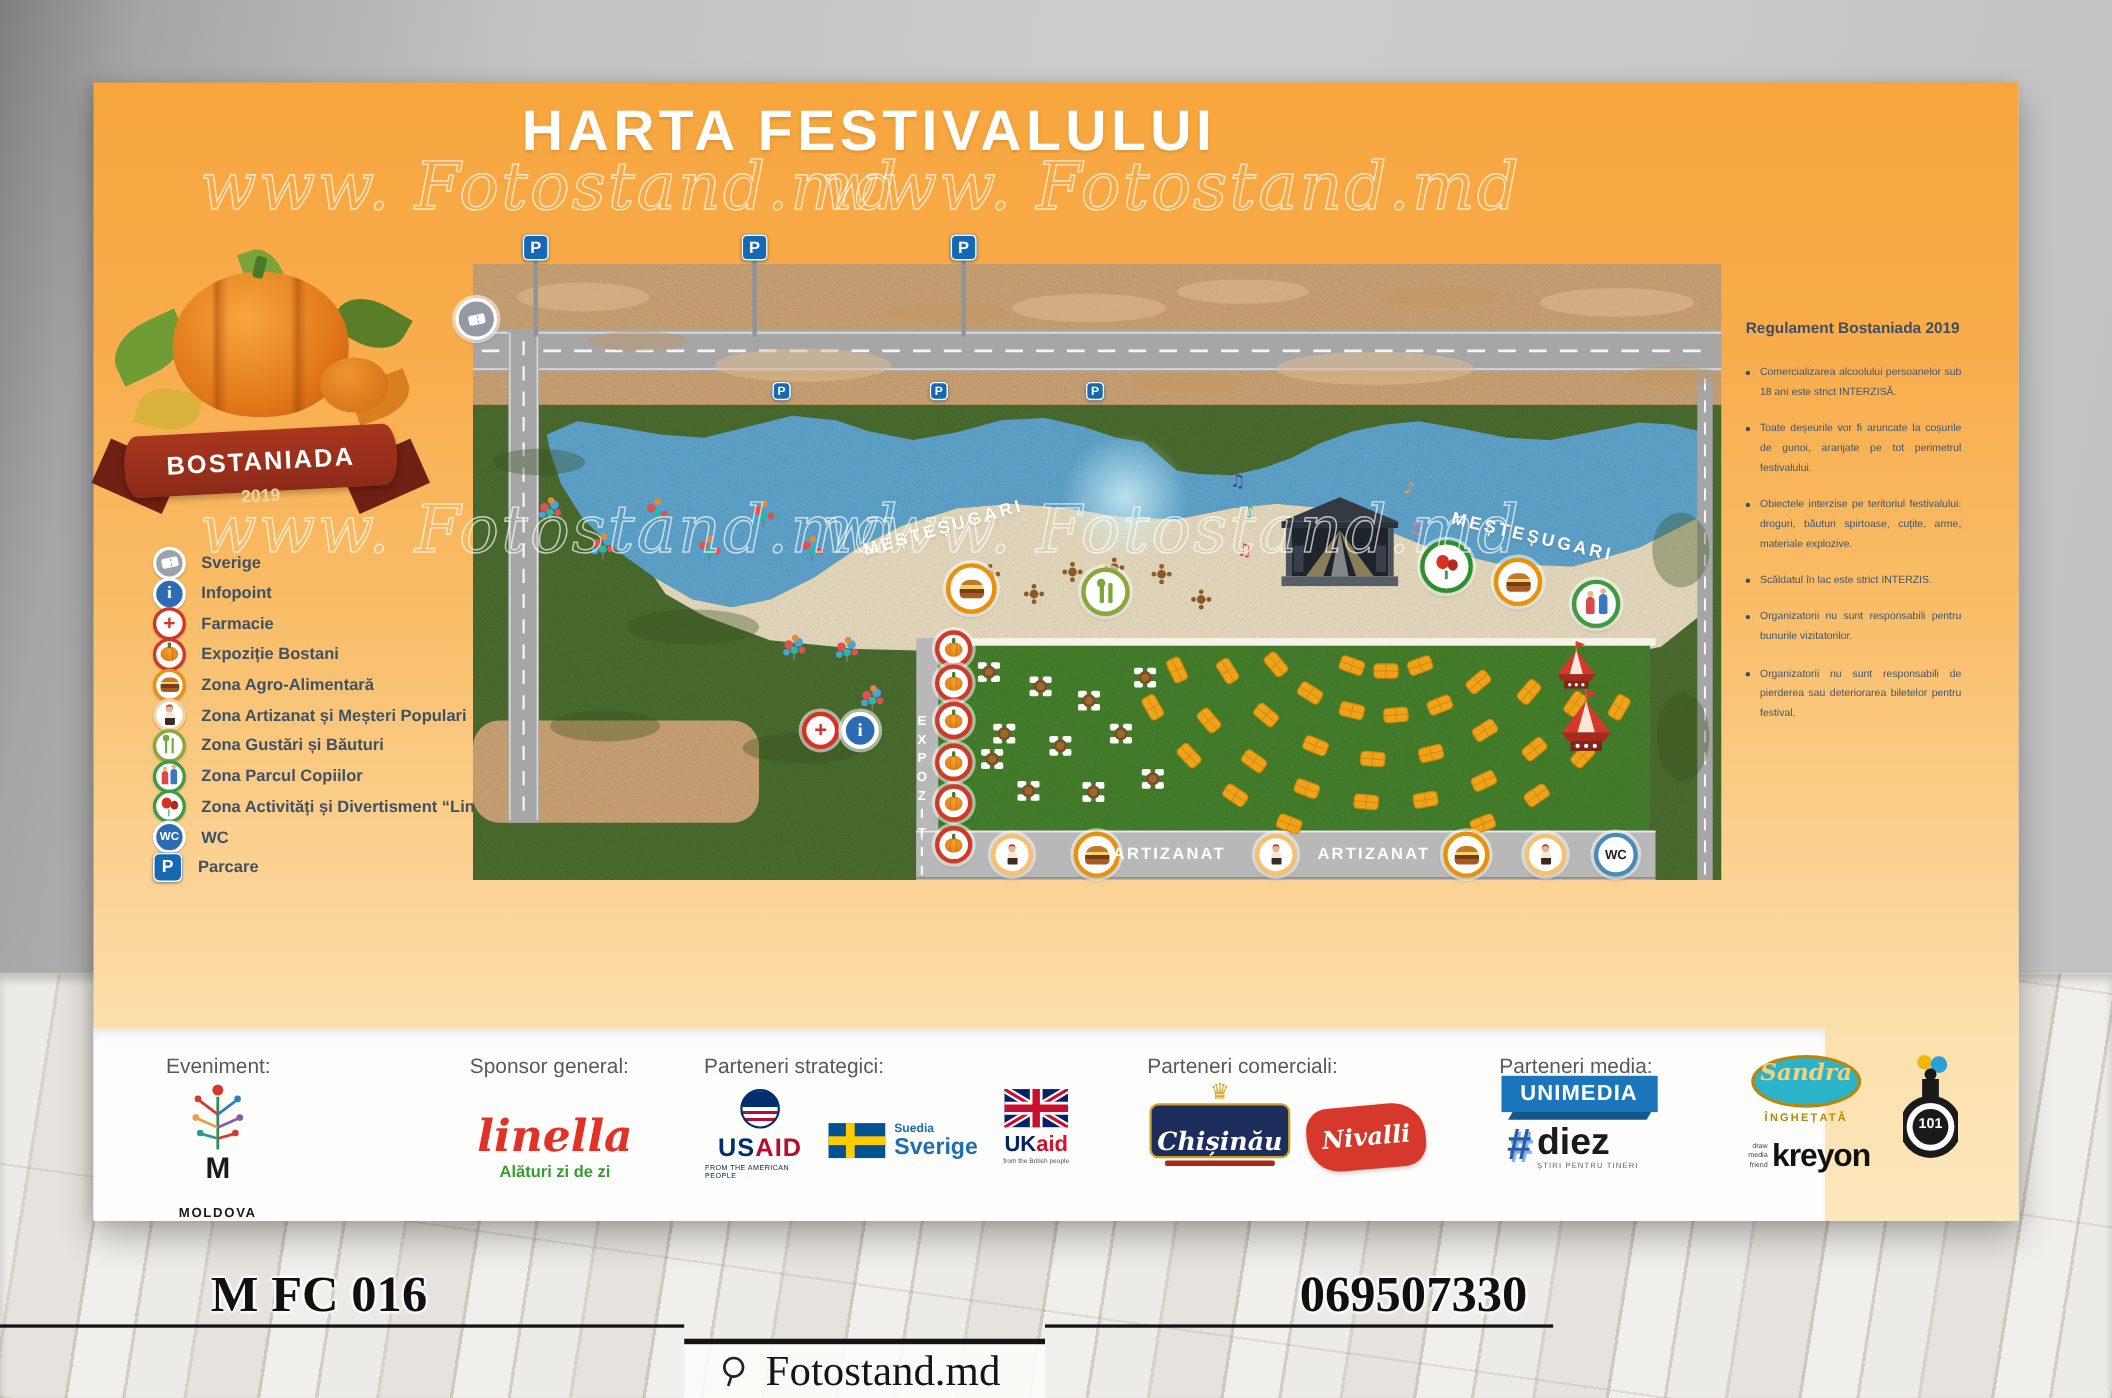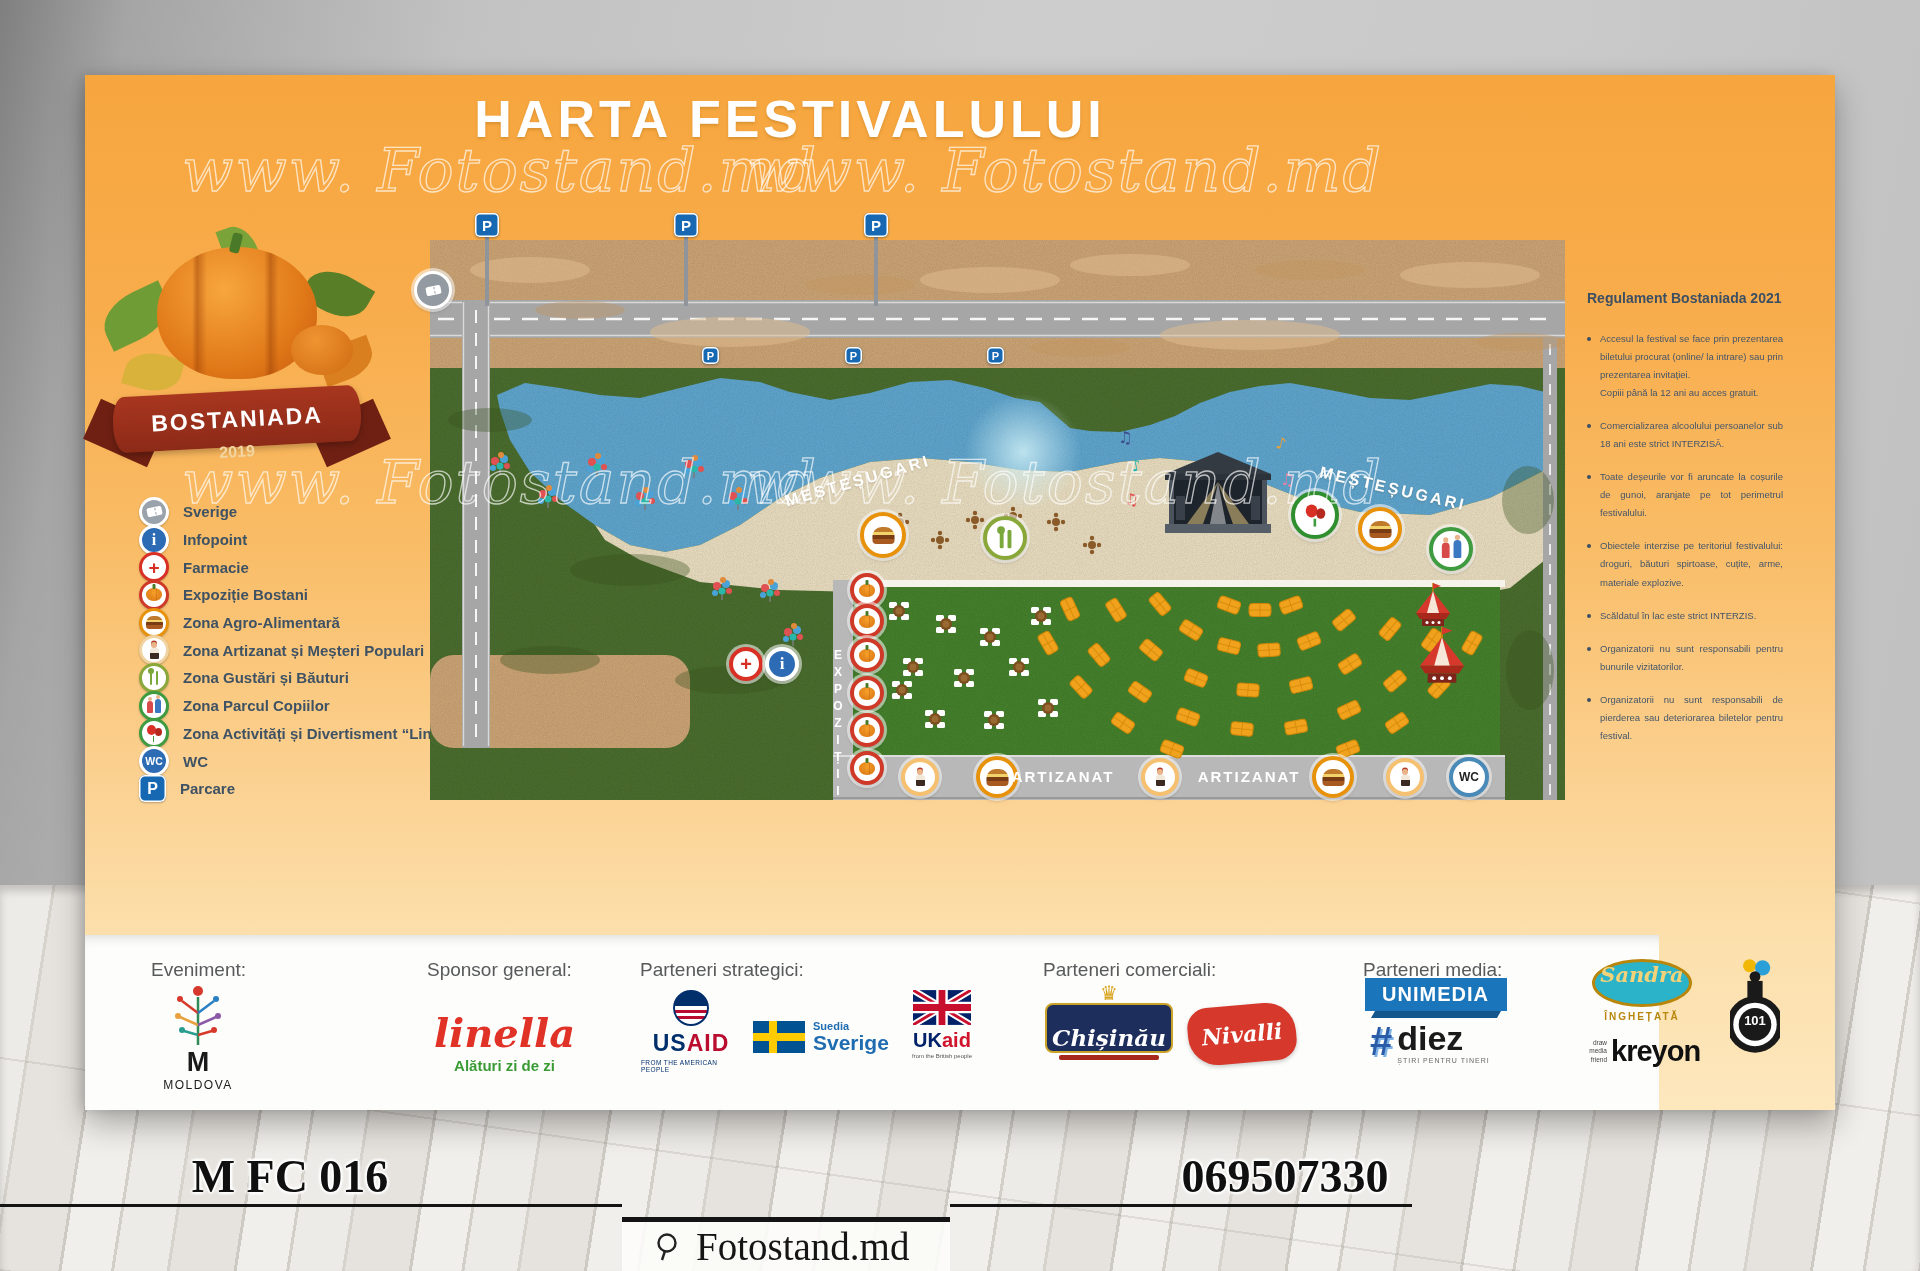--- a/index.html
+++ b/index.html
@@ -111,21 +111,21 @@
   .rule .dot{position:absolute;left:0;top:7px;width:4px;height:4px;border-radius:50%;background:#3d4f63}
   .rule .block{display:block}
 
   
   .strip{position:absolute;left:0;top:860px;width:1574px;height:175px;background:#fdfdfc;z-index:8;
     box-shadow:inset 0 10px 14px -10px rgba(0,0,0,.18)}
   .s-label{position:absolute;top:24px;font-size:19px;color:#58595b}
   .logo{position:absolute;display:flex;flex-direction:column;align-items:center}
   .moldova{left:58px;top:48px;width:110px}
   .moldova .m{font-size:27px;font-weight:bold;color:#1a1a1a;line-height:1;margin-top:2px}
-  .moldova .nm{font-size:12px;font-weight:normal;color:#1a1a1a;letter-spacing:1.5px;margin-top:2px}
+  .moldova .nm{font-size:12px;font-weight:bold;color:#1a1a1a;letter-spacing:1.5px;margin-top:19px}
   .linella{left:347px;top:78px;width:145px}
   .linella .nm{font-family:"DejaVu Serif",serif;font-style:italic;font-weight:bold;font-size:40px;color:#e03226;line-height:1}
   .linella .sl{font-size:15px;font-weight:bold;color:#3a9b35;margin-top:4px}
   .usaid{left:556px;top:55px;width:100px}
   .usaid .seal{width:36px;height:36px;border-radius:50%;border:2.5px solid #002f6c;
     background:linear-gradient(180deg,#002f6c 0 45%,#fff 45% 55%,#ba0c2f 55% 65%,#fff 65% 75%,#ba0c2f 75% 85%,#fff 85%)}
   .usaid .nm{font-size:23px;font-weight:bold;color:#002f6c;letter-spacing:1px;margin-top:4px}
   .usaid .nm b{color:#ba0c2f}
   .usaid .cp{font-size:6.5px;color:#002f6c;letter-spacing:.4px;margin-top:2px}
   .sweden{left:668px;top:85px;width:140px;flex-direction:row;gap:8px;align-items:center}
@@ -554,22 +554,21 @@
       </svg>
     </div>
     <span class="note" style="left:688px;top:188px;color:#3a4a8a">♫</span>
     <span class="note" style="left:701px;top:216px;color:#2ab7b0;transform:rotate(-12deg)">♪</span>
     <span class="note" style="left:694px;top:250px;color:#e05252">♫</span>
     <span class="note" style="left:846px;top:194px;color:#e8a13c;transform:rotate(12deg)">♪</span>
     <span class="note" style="left:850px;top:230px;color:#e87fa0">♫</span>
   </div>
 
   <div class="rules">
-    <div class="rules-title">Regulament Bostaniada 2021</div>
-    <div class="rule"><span class="dot"></span><span>Accesul la festival se face prin prezentarea biletului procurat (online/ la intrare) sau prin prezentarea invitației.</span><span class="block">Copiii până la 12 ani au acces gratuit.</span></div>
+    <div class="rules-title">Regulament Bostaniada 2019</div>
     <div class="rule"><span class="dot"></span><span>Comercializarea alcoolului persoanelor sub 18 ani este strict INTERZISĂ.</span></div>
     <div class="rule"><span class="dot"></span><span>Toate deșeurile vor fi aruncate la coșurile de gunoi, aranjate pe tot perimetrul festivalului.</span></div>
     <div class="rule"><span class="dot"></span><span>Obiectele interzise pe teritoriul festivalului: droguri, băuturi spirtoase, cuțite, arme, materiale explozive.</span></div>
     <div class="rule"><span class="dot"></span><span>Scăldatul în lac este strict INTERZIS.</span></div>
     <div class="rule"><span class="dot"></span><span>Organizatorii nu sunt responsabili pentru bunurile vizitatorilor.</span></div>
     <div class="rule"><span class="dot"></span><span>Organizatorii nu sunt responsabili de pierderea sau deteriorarea biletelor pentru festival.</span></div>
   </div>
 
   <div class="strip">
     <span class="s-label" style="left:66px">Eveniment:</span>

